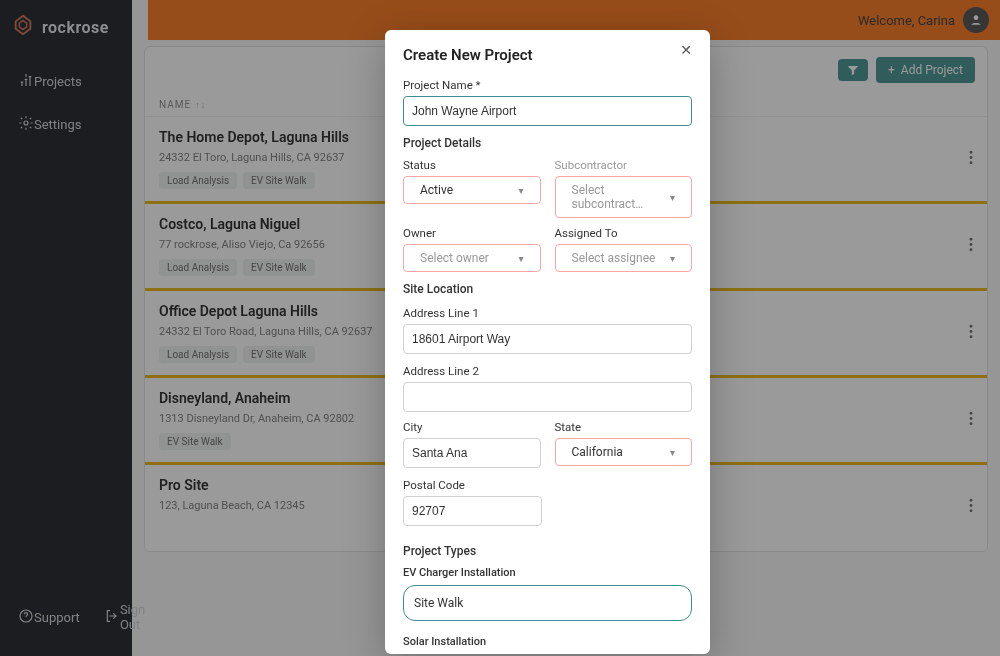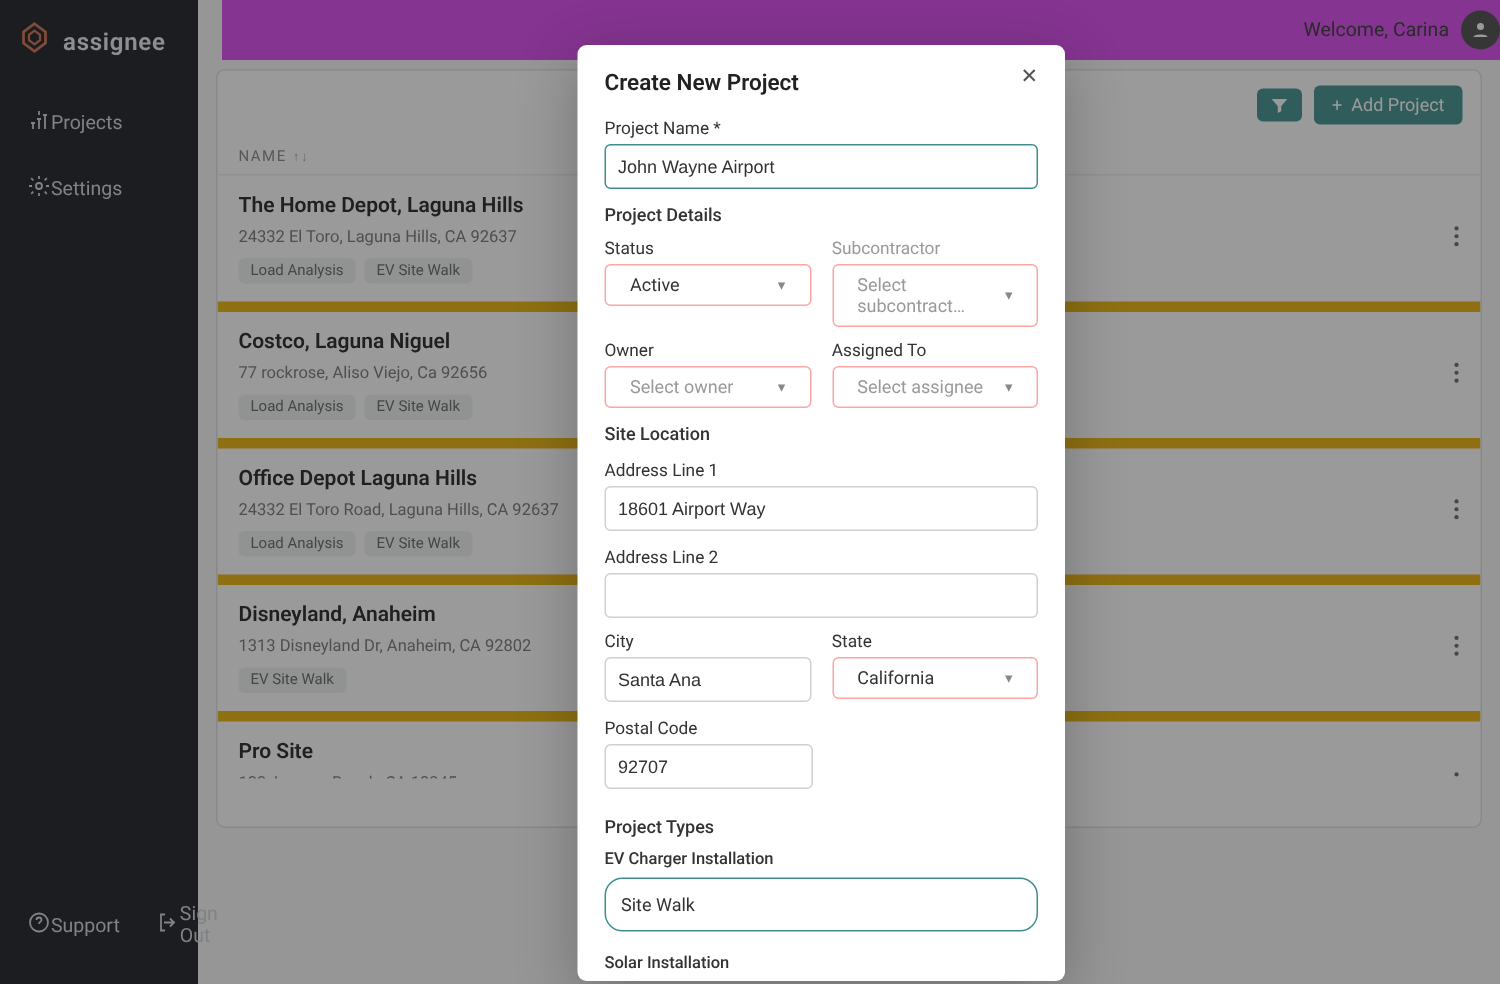--- a/index.html
+++ b/index.html
@@ -7,39 +7,39 @@
   
   .sidebar { position:absolute; left:0; top:0; width:132px; height:656px; background:#1a1d21; color:#cfd3d6; display:flex; flex-direction:column; }
   .brand { display:flex; align-items:center; gap:8px; padding:14px 12px; }
   .brand-logo svg { width:22px; height:22px; }
   .brand-name { color:#e9ecef; font-weight:600; font-size:16px; letter-spacing:.5px; }
   .nav { padding:8px 8px; display:flex; flex-direction:column; gap:4px; }
   .nav-item { display:flex; align-items:center; gap:0; padding:10px 10px; border-radius:6px; font-size:13px; color:#cfd3d6; cursor:pointer; }
   .nav-icon svg { width:16px; height:16px; stroke:#cfd3d6; fill:none; stroke-width:1.8; }
   .sidebar-bottom { margin-top:auto; padding:8px 8px 14px; display:flex; flex-direction:row; gap:4px; }
   
-  .topbar { position:absolute; left:132px; right:0; top:0; height:40px; display:flex; justify-content:flex-end; align-items:center; padding:0 0; background:#d946ef;margin-left:16px; }
+  .topbar { position:absolute; left:132px; right:0; top:0; height:40px; display:flex; justify-content:flex-end; align-items:center; padding:0 11px; background:#f97316;margin-left:16px; }
   .welcome { font-size:13px; color:#333; margin-right:8px; }
   .avatar { width:26px; height:26px; border-radius:50%; background:#4a4a4a; display:flex; align-items:center; justify-content:center; }
   .avatar svg { width:14px; height:14px; fill:#fff; }
   
   .main { position:absolute; left:132px; right:0; top:40px; bottom:0; padding:6px 12px; }
   .panel { background:#fff; border:1px solid #e0e0e0; border-radius:6px; height:506px; display:flex; flex-direction:column; }
   .panel-header { display:flex; align-items:center; padding:10px 12px; gap:10px; }
   .tab-pill { display:flex; align-items:center; gap:8px; }
   .pill { background:#3e8e8e; color:#fff; border-radius:14px; padding:6px 12px; font-size:12px; }
   .tab-plain { font-size:12px; color:#333; padding:6px 10px; cursor:pointer; }
   .header-actions { margin-left:auto; display:flex; align-items:center; gap:8px; }
   .filter-btn { background:#3e8e8e; color:#fff; border-radius:4px; padding:4px 8px; display:flex; align-items:center; }
   .filter-btn svg{ width:14px;height:14px;fill:#fff;}
   .add-btn { background:#3e8e8e; color:#fff; border-radius:4px; padding:6px 12px; font-size:12px; display:flex; align-items:center; gap:6px; cursor:pointer;}
   .table-head { display:flex; align-items:center; padding:6px 14px; font-size:10px; color:#888; letter-spacing:1px; text-transform:uppercase; border-bottom:1px solid #eee;}
   .sort-icon { margin-left:4px; font-size:9px; color:#aaa;}
   .rows { flex:1; overflow:hidden; }
-  .row { padding:12px 14px; border-bottom:7px solid #eab308; position:relative;}
+  .row { padding:12px 14px; border-bottom:3px solid #eab308; position:relative;}
   .row-title { font-size:14px; font-weight:600; color:#222; margin-bottom:6px;}
   .row-addr { font-size:11px; color:#777; margin-bottom:8px;}
   .tags { display:flex; gap:6px; }
   .tag { background:#eef0f0; color:#666; font-size:10px; padding:3px 8px; border-radius:4px;}
   .row-actions { position:absolute; right:8px; top:50%; transform:translateY(-50%); cursor:pointer; padding:6px; }
   .row-actions svg{width:4px;height:14px;fill:#666;}
   .pager { display:flex; align-items:center; justify-content:center; padding:8px; gap:18px; font-size:12px; color:#444;}
   .pager .pgicon{color:#333; font-size:14px;}
   
   .scrim { position:absolute; inset:0; background:rgba(30,30,30,0.45); }
@@ -65,21 +65,21 @@
 <body>
 
 <div class="sidebar">
   <div class="brand">
     <span class="brand-logo">
       <svg viewBox="0 0 24 24">
           <path d="M12 2 L20 8 L20 16 L12 22 L4 16 L4 8 Z" fill="none" stroke="#d07050" stroke-width="2"></path>
           <path d="M12 7 L16 10 L16 14 L12 17 L8 14 L8 10 Z" fill="none" stroke="#d07050" stroke-width="1.6"></path>
         </svg>
     </span>
-    <span class="brand-name">assignee</span>
+    <span class="brand-name">rockrose</span>
   </div>
   <div class="nav">
     <div class="nav-item">
       <span class="nav-icon"><svg viewBox="0 0 24 24">
             <path d="M12 3v4M6 21v-6M12 21v-10M18 21v-14M4 15h4M10 11h4M16 7h4"></path>
           </svg></span>
       <span>Projects</span>
     </div>
     <div class="nav-item">
       <span class="nav-icon"><svg viewBox="0 0 24 24">

